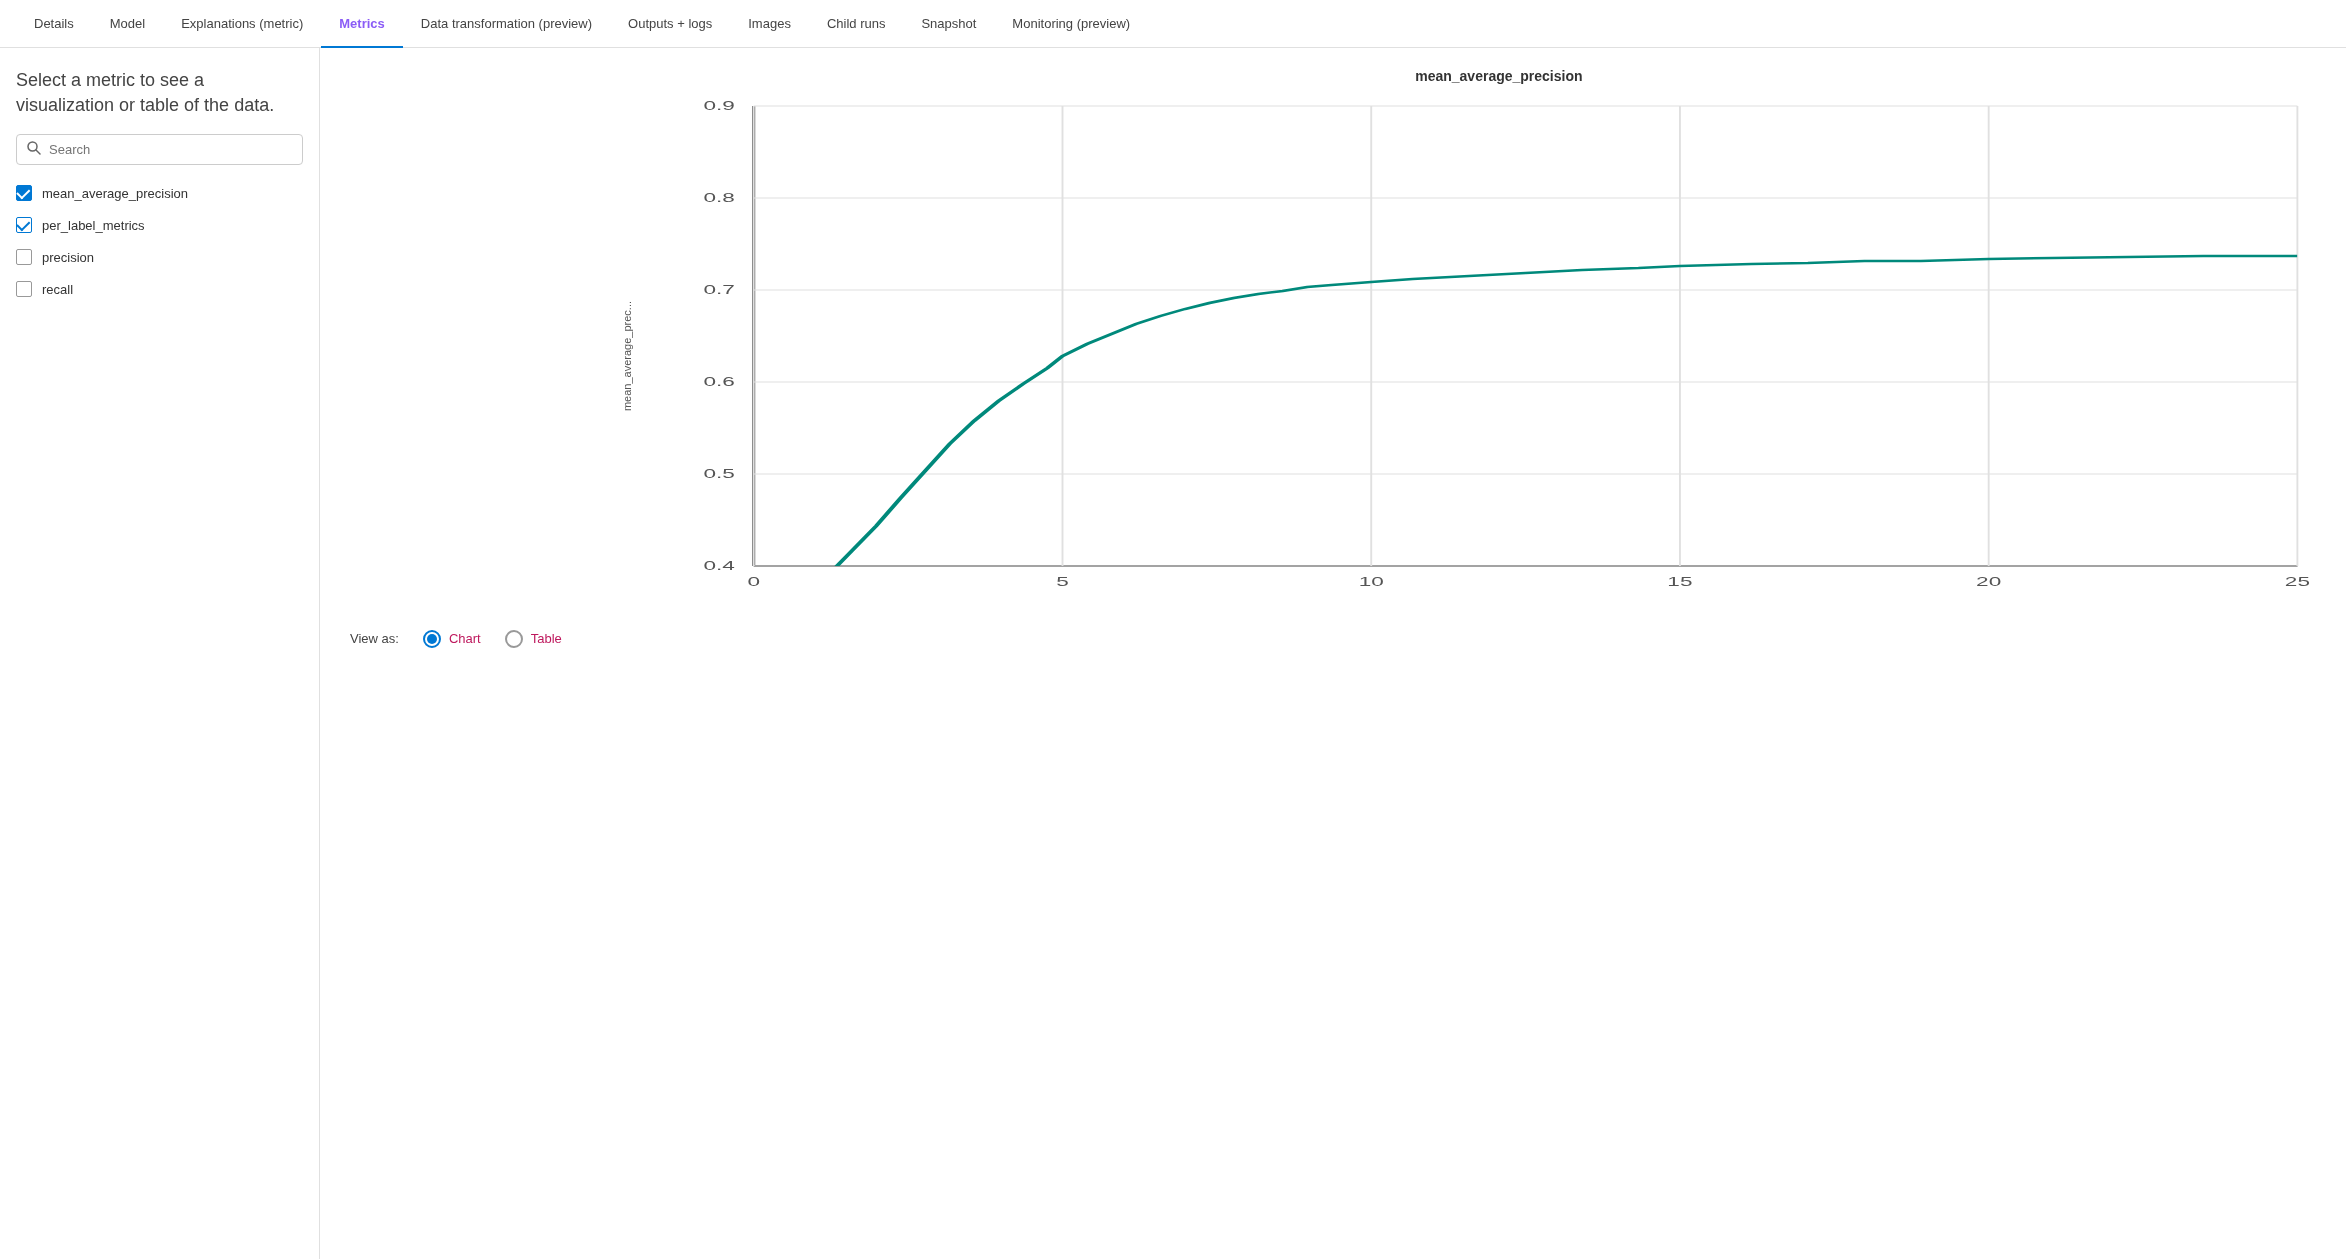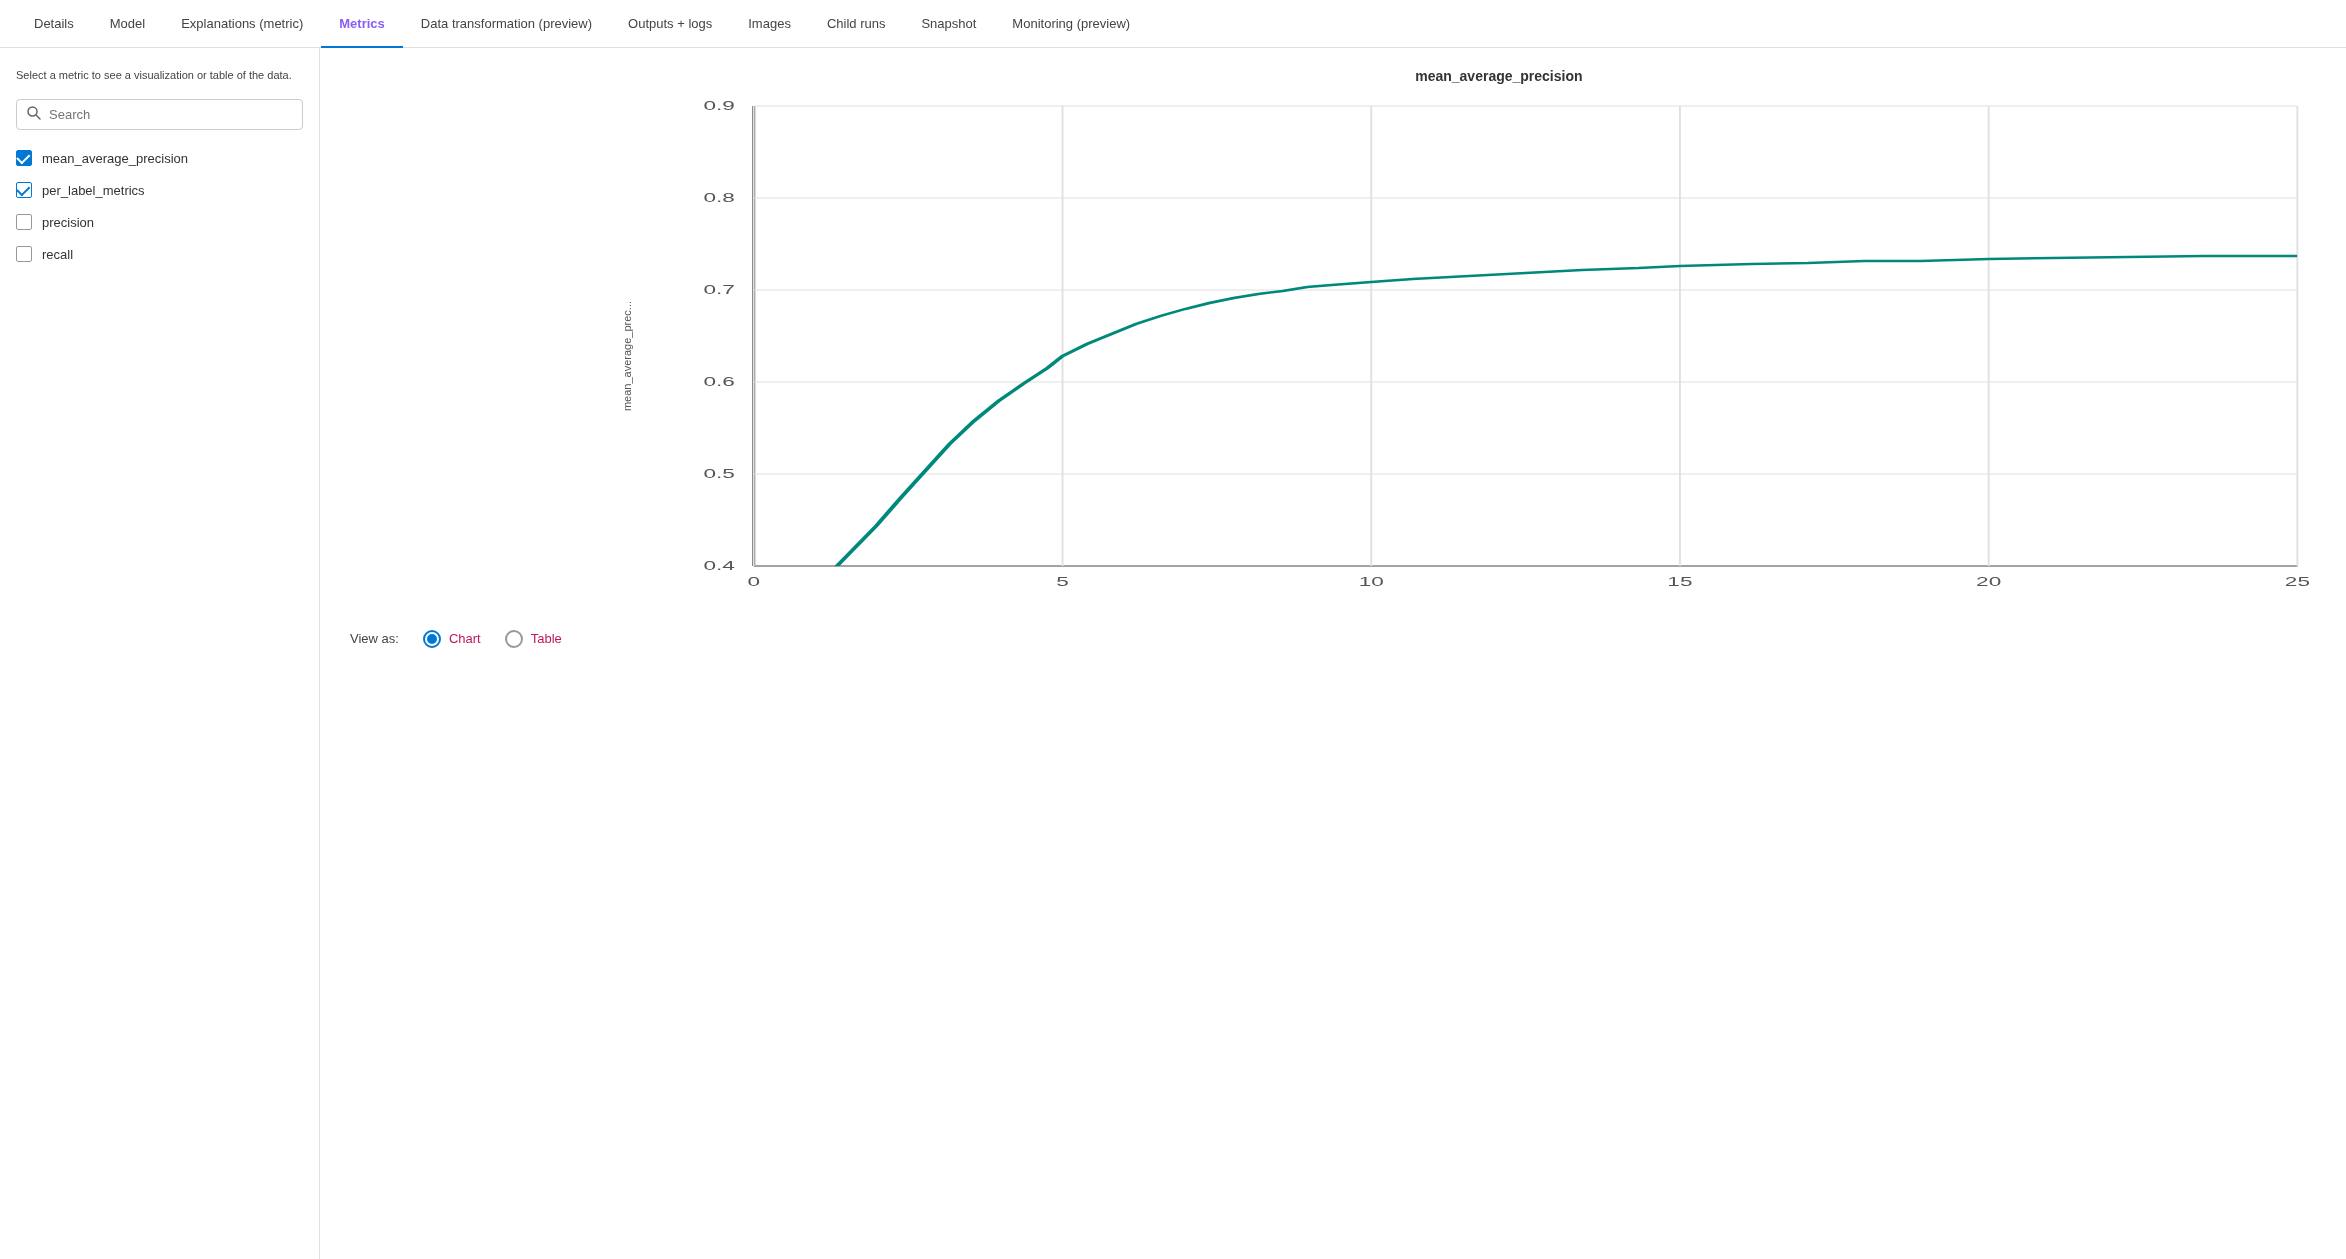--- a/index.html
+++ b/index.html
@@ -41,21 +41,21 @@
 
     
     .sidebar {
       width: 320px;
       min-width: 320px;
       border-right: 1px solid #e0e0e0;
       padding: 20px 16px;
       overflow-y: auto;
     }
     .sidebar-description {
-      font-size: 11px;
+      font-size: 18px;
       color: #444;
       margin-bottom: 16px;
       line-height: 1.4;
     }
     .search-box {
       display: flex;
       align-items: center;
       border: 1px solid #ccc;
       border-radius: 4px;
       padding: 6px 10px;

